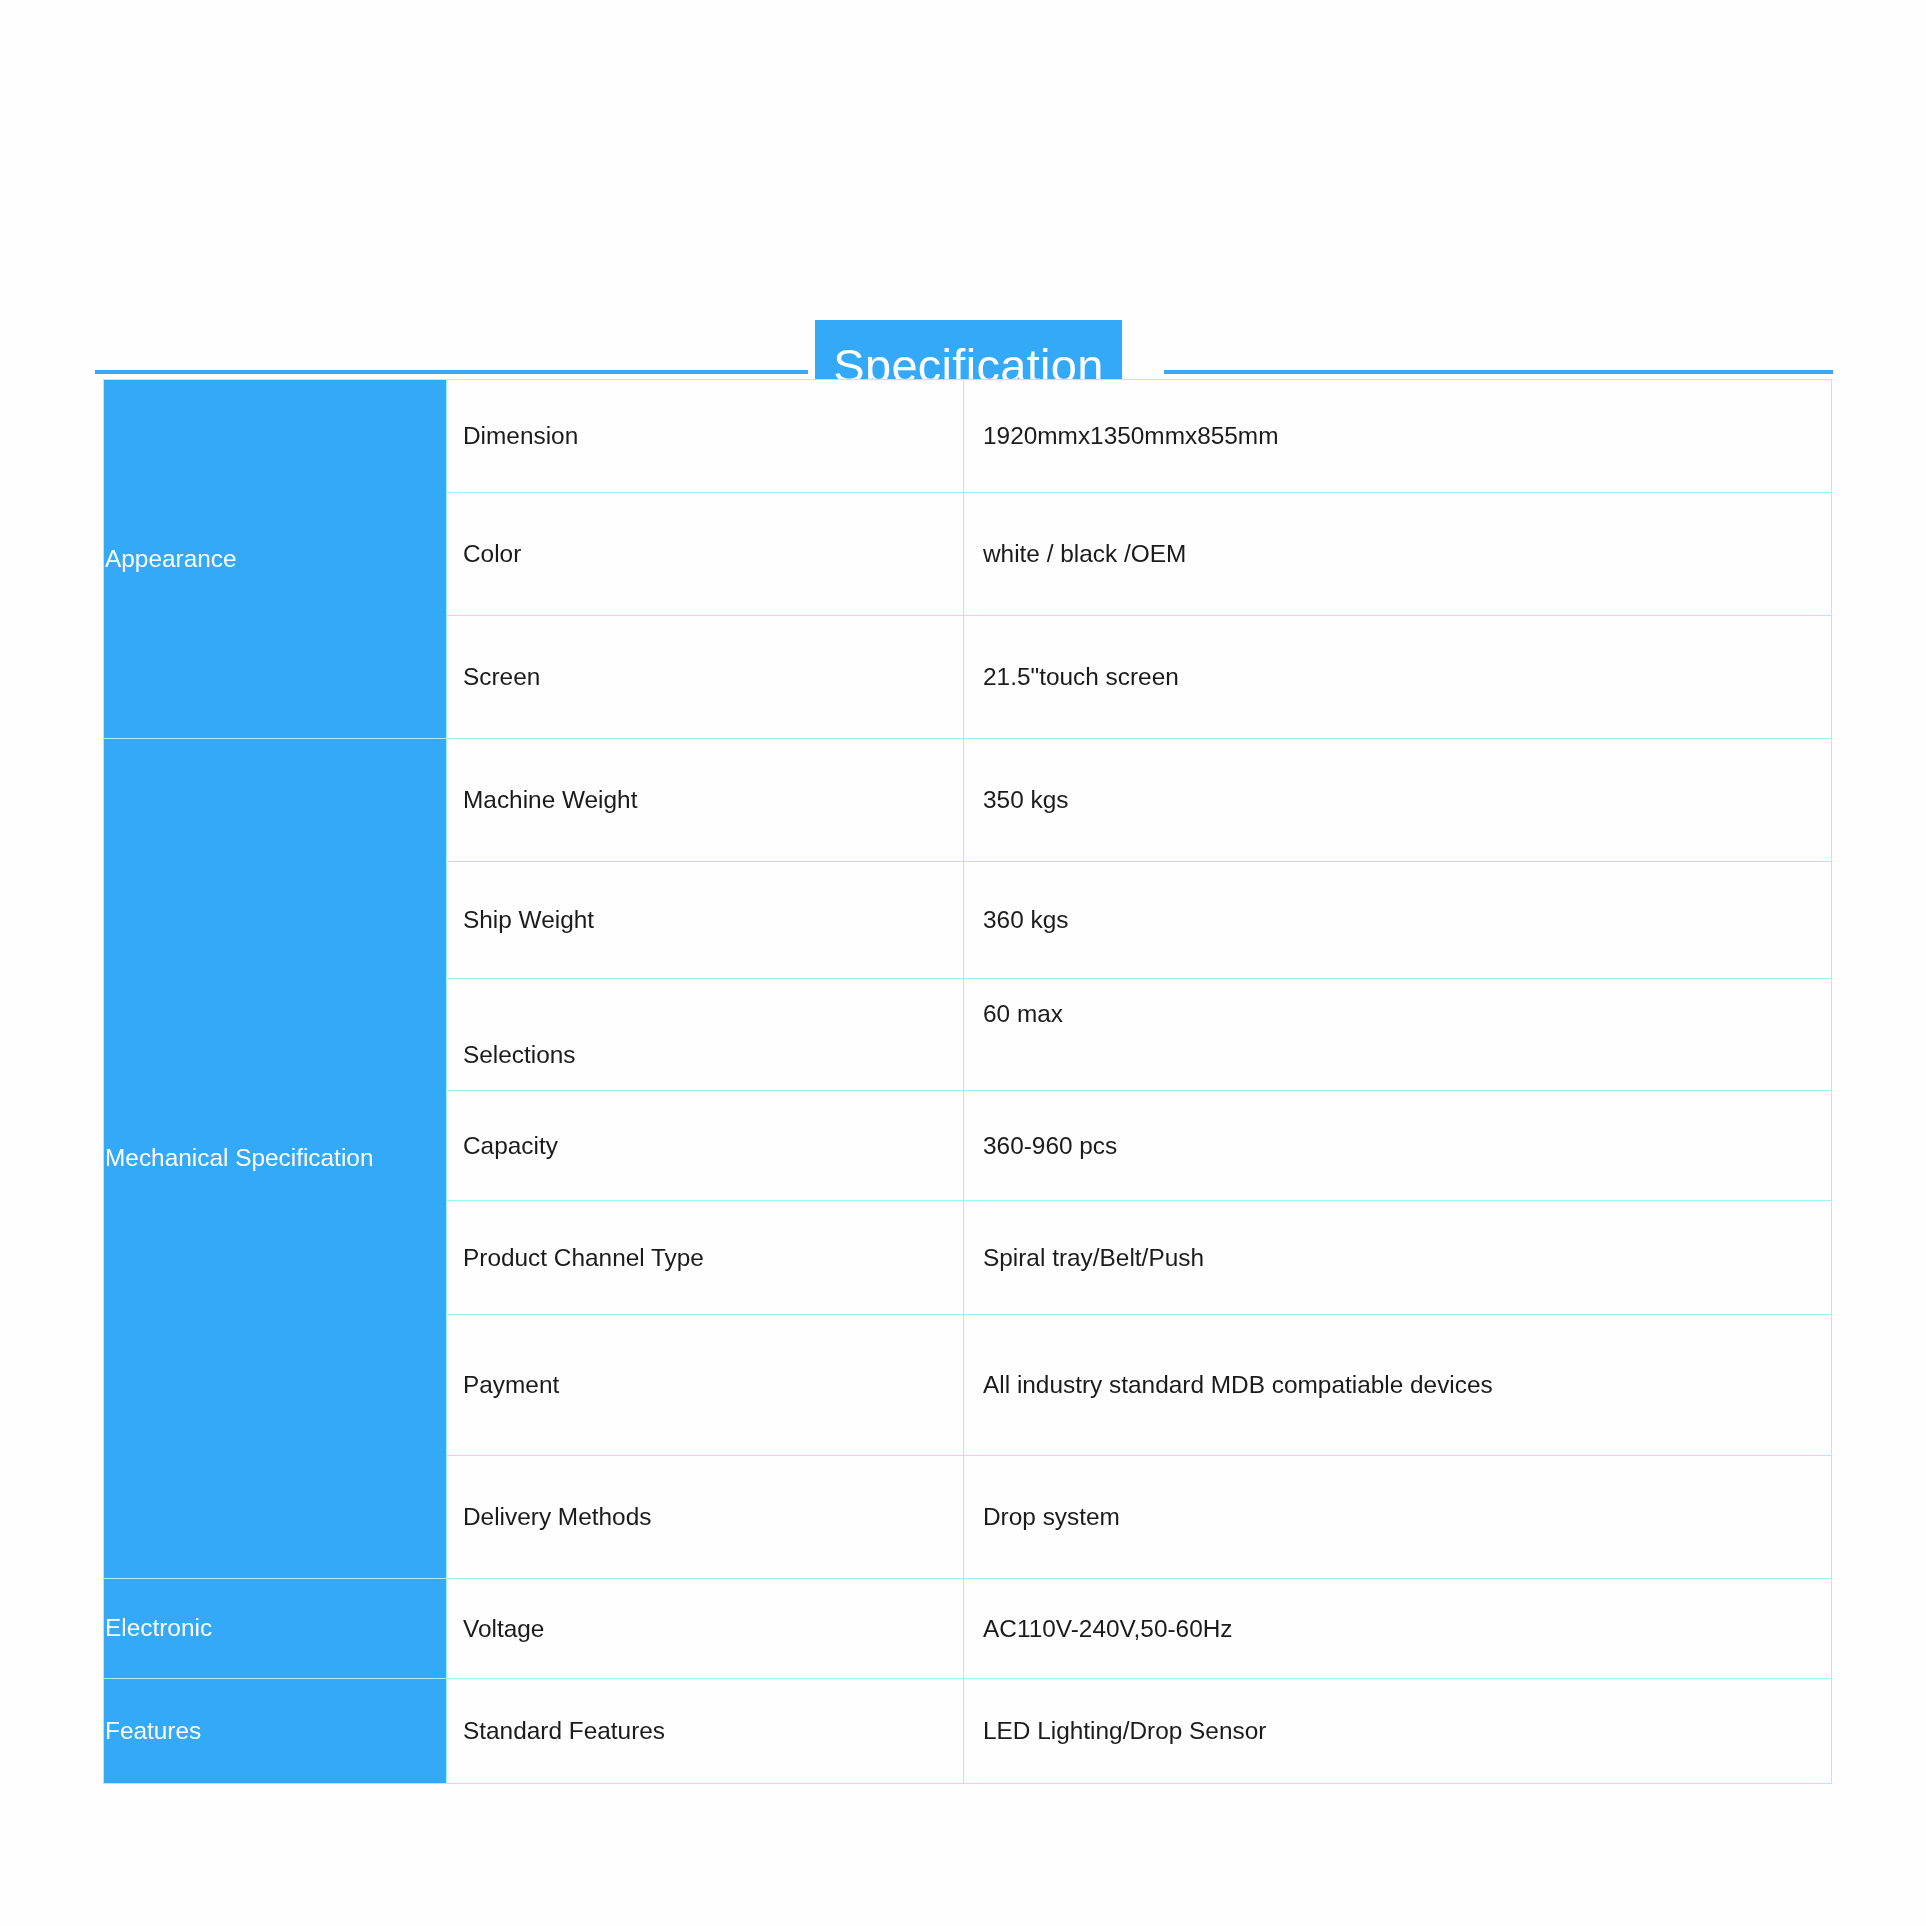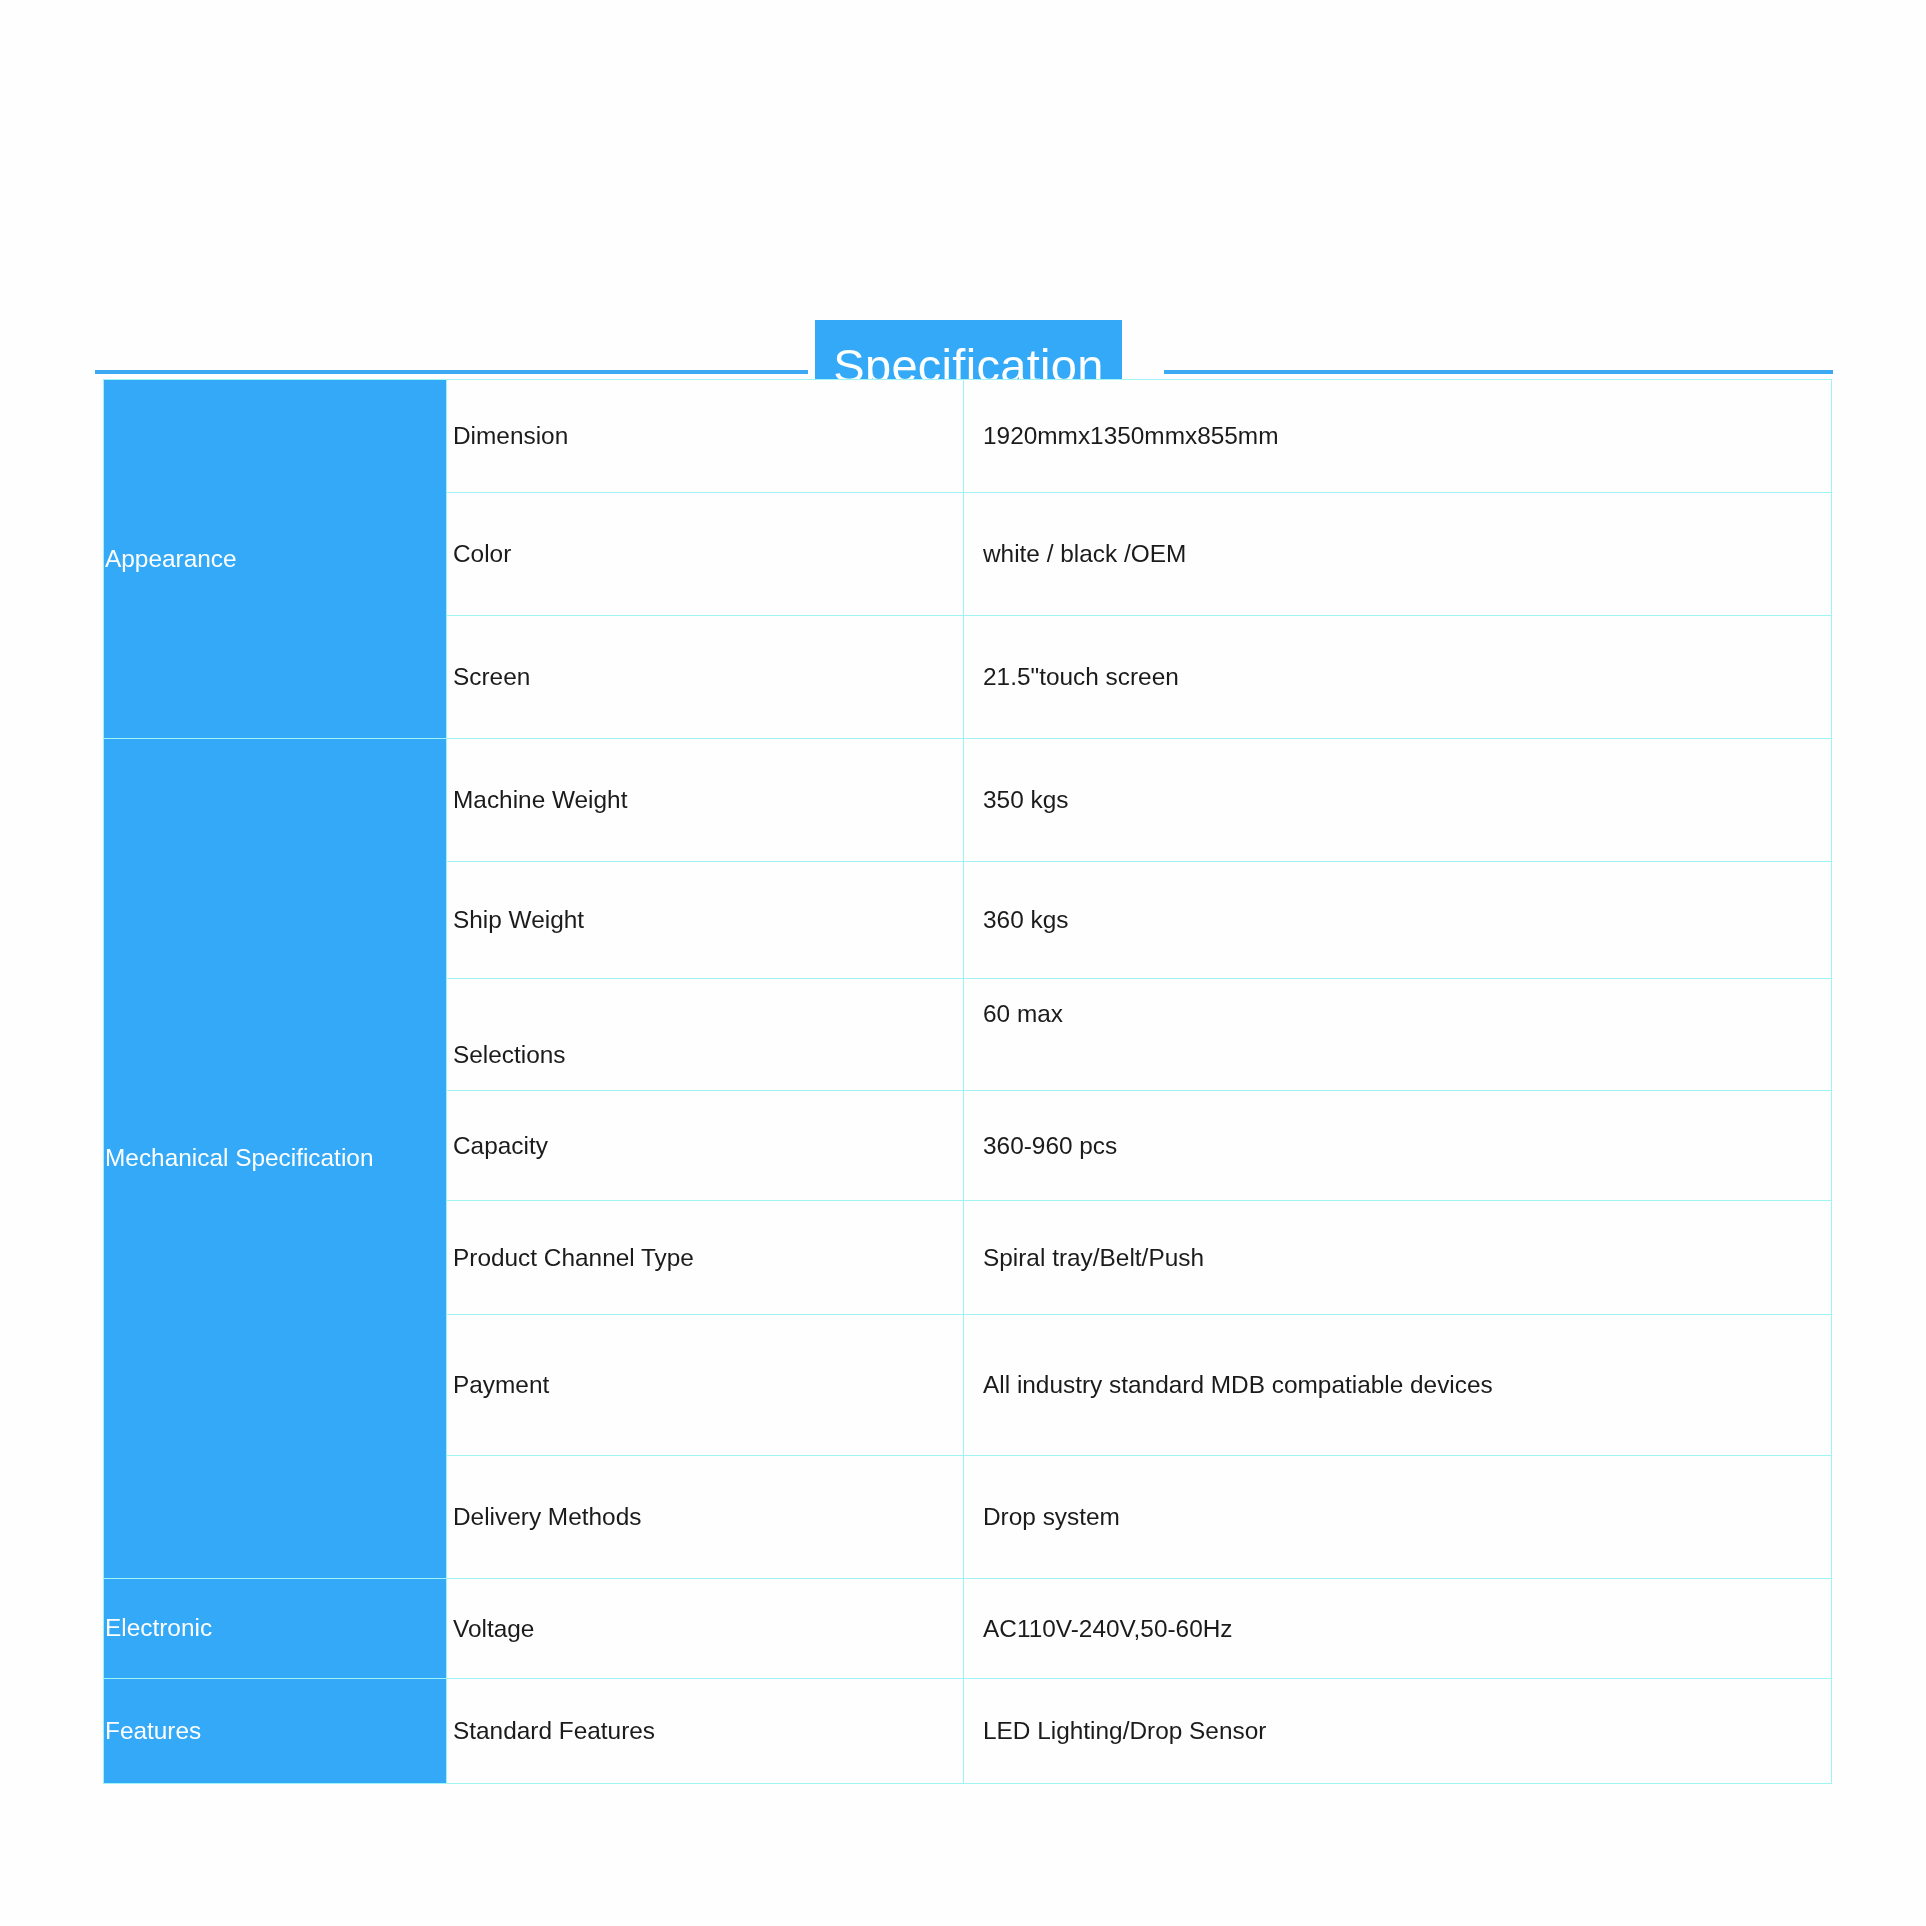--- a/index.html
+++ b/index.html
@@ -85,21 +85,21 @@
     border-color: #9ff3f5;
     color: #ffffff;
     font-size: 24.4px;
     line-height: 1.32;
     padding-left: 1px;
     vertical-align: middle;
   }
   td.param {
     color: #1b1b1b;
     font-size: 24.4px;
-    padding-left: 6px;
+    padding-left: 16px;
   }
   td.value {
     color: #1b1b1b;
     font-size: 24.4px;
     padding-left: 19px;
     margin-top: 31px;
   }
 
   
   td.align-bottom { vertical-align: bottom; padding-bottom: 21px; margin-left: 20px; }

